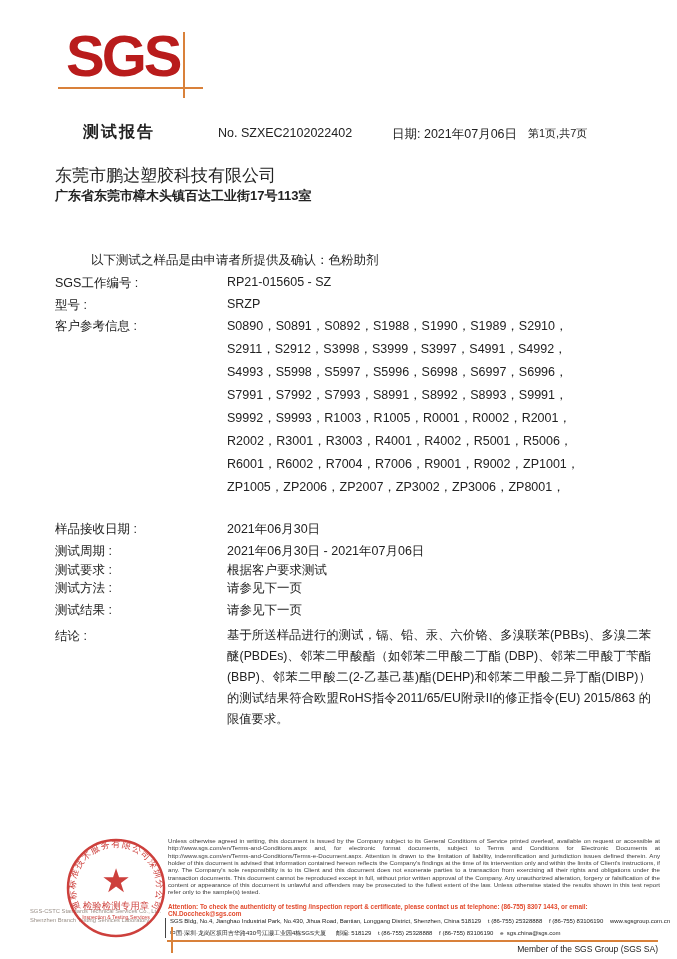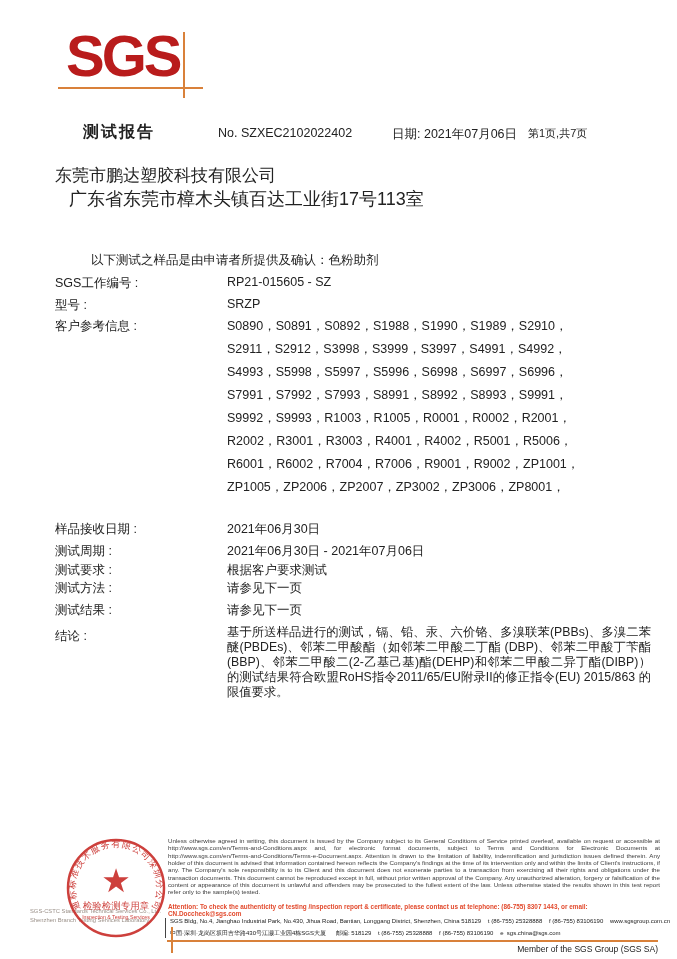--- a/index.html
+++ b/index.html
@@ -18,39 +18,39 @@
   }
   .hline-top { left:58px; top:87px; width:145px; height:2px; background:#d9813a; }
   .vline-top { left:183px; top:32px; width:2px; height:66px; background:#d9813a; }
 
   .doc-title  { left:55px;  top:122px; font-size:16px; font-weight:bold; letter-spacing:2px;margin-left:28px; }
   .report-no  { left:218px; top:126px; font-size:12.5px; }
   .report-date{ left:392px; top:126px; font-size:12.5px; }
   .page-info  { left:528px; top:126px; font-size:11px; }
 
   .company1 { left:55px; top:164px; font-size:17px; font-weight:400; }
-  .company2 { left:55px; top:187px; font-size:18px; font-weight:400;margin-left:14px; }
+  .company2 { left:55px; top:187px; font-size:13px; font-weight:700; }
 
   .intro { left:55px; top:252px; font-size:12.5px;margin-left:36px; }
 
   .flabel { left:55px; font-size:12.5px; }
   .fvalue { left:227px; font-size:12.5px; }
   .t-job    { top:275px; }
   .t-model  { top:297px; }
   .t-cref   { top:318px; }
   .cref-line { left:227px; font-size:12.5px; }
   .t-recv   { top:521px;text-align:center; }
   .t-period { top:543px; }
   .t-req    { top:562px; }
   .t-method { top:580px; }
   .t-result { top:602px; }
   .t-concl  { top:628px; }
   .concl-para {
     left:227px; top:625px; width:424px;
-    font-size:12.3px; line-height:15px; text-align:justify;
+    font-size:12.3px; line-height:21px; text-align:justify;
   }
 
   
   .f-company1 { left:30px; top:908px; font-size:5.8px; color:#9a9088; }
   .f-company2 { left:30px; top:917px; font-size:5.8px; color:#9a9088; }
   .legal {
     left:168px; top:837px; width:492px;
     font-size:6.2px; line-height:7.35px; text-align:justify; color:#3c3c3c;
   }
   .attention {

